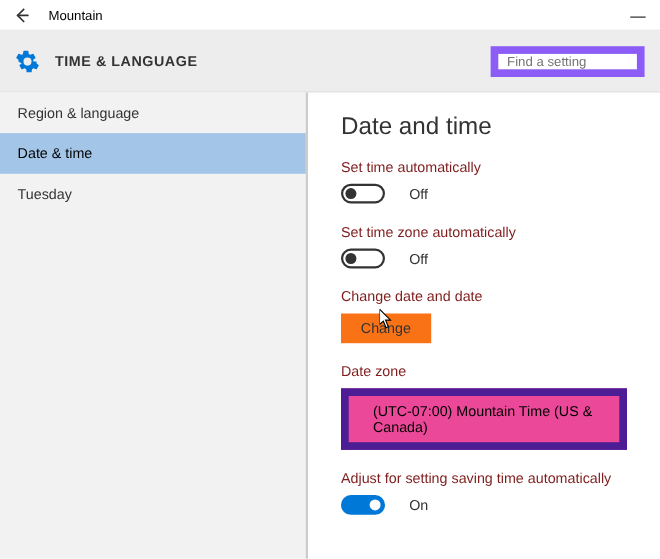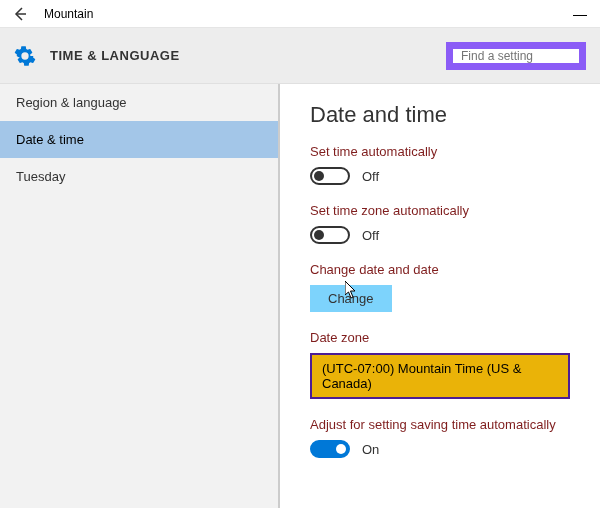--- a/index.html
+++ b/index.html
@@ -19,30 +19,30 @@
     .sidebar { width: 280px; background: #f2f2f2; border-right: 2px solid #ccc; }
     .side-item { padding: 11px 16px; font-size: 13px; color: #333; cursor: pointer; }
     .side-item.active { background: #a3c6e8; color: #000; }
     
     .content { flex: 1; padding: 18px 28px 18px 30px; overflow-y: auto; }
     .content h1 { font-size: 22px; font-weight: 400; color: #333; margin-bottom: 16px; }
     .datetime { font-size: 13px; color: #333; margin-bottom: 18px; }
     .label { font-size: 13px; color: #7f1d1d; margin-bottom: 8px; }
     .section { margin-bottom: 18px; }
     
-    .toggle-row { display: flex; align-items: center; gap: 12px; }
+    .toggle-row { display: flex; align-items: center; gap: 22px; }
     .toggle { width: 40px; height: 18px; border: 2px solid #333; border-radius: 10px; position: relative; cursor: pointer; background: #fff; }
     .toggle .knob { width: 10px; height: 10px; background: #333; border-radius: 50%; position: absolute; top: 2px; left: 2px; }
     .toggle.on { background: #0078d7; border-color: #0078d7; }
     .toggle.on .knob { background: #fff; left: auto; right: 2px; }
     .toggle-state { font-size: 13px; color: #333; }
     
-    .btn { background: #7dd3fc; border: none; padding: 6px 18px; font-size: 13px; cursor: pointer; color: #333; }
+    .btn { background: #f97316; border: none; padding: 6px 18px; font-size: 13px; cursor: pointer; color: #333; }
     
-    .dropdown { width: 260px; border: 2px solid #4c1d95; padding: 6px 10px; font-size: 13px; background: #eab308; cursor: pointer; display: flex; justify-content: space-between; align-items: center; }
+    .dropdown { width: 260px; border: 7px solid #4c1d95; padding: 6px 22px; font-size: 13px; background: #ec4899; cursor: pointer; display: flex; justify-content: space-between; align-items: center; }
     .dropdown .chev { font-size: 10px; color: #555; }
     
     .cursor { position: absolute; left: 345px; top: 281px; pointer-events: none; }
   </style>
 </head>
 <body>
 
 <div class="titlebar">
   <div class="back-btn">
     <svg width="14" height="14" viewBox="0 0 14 14">

